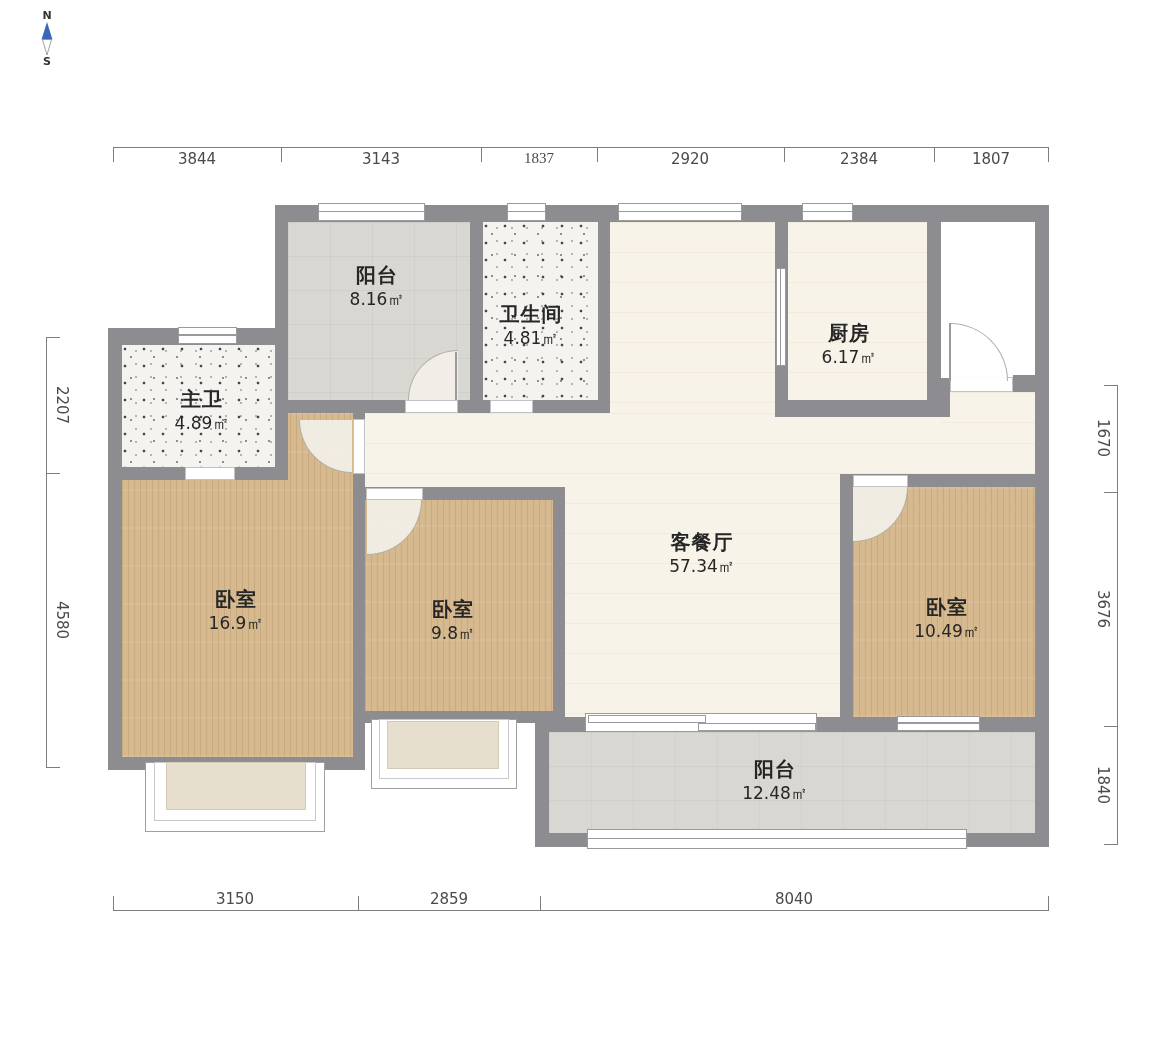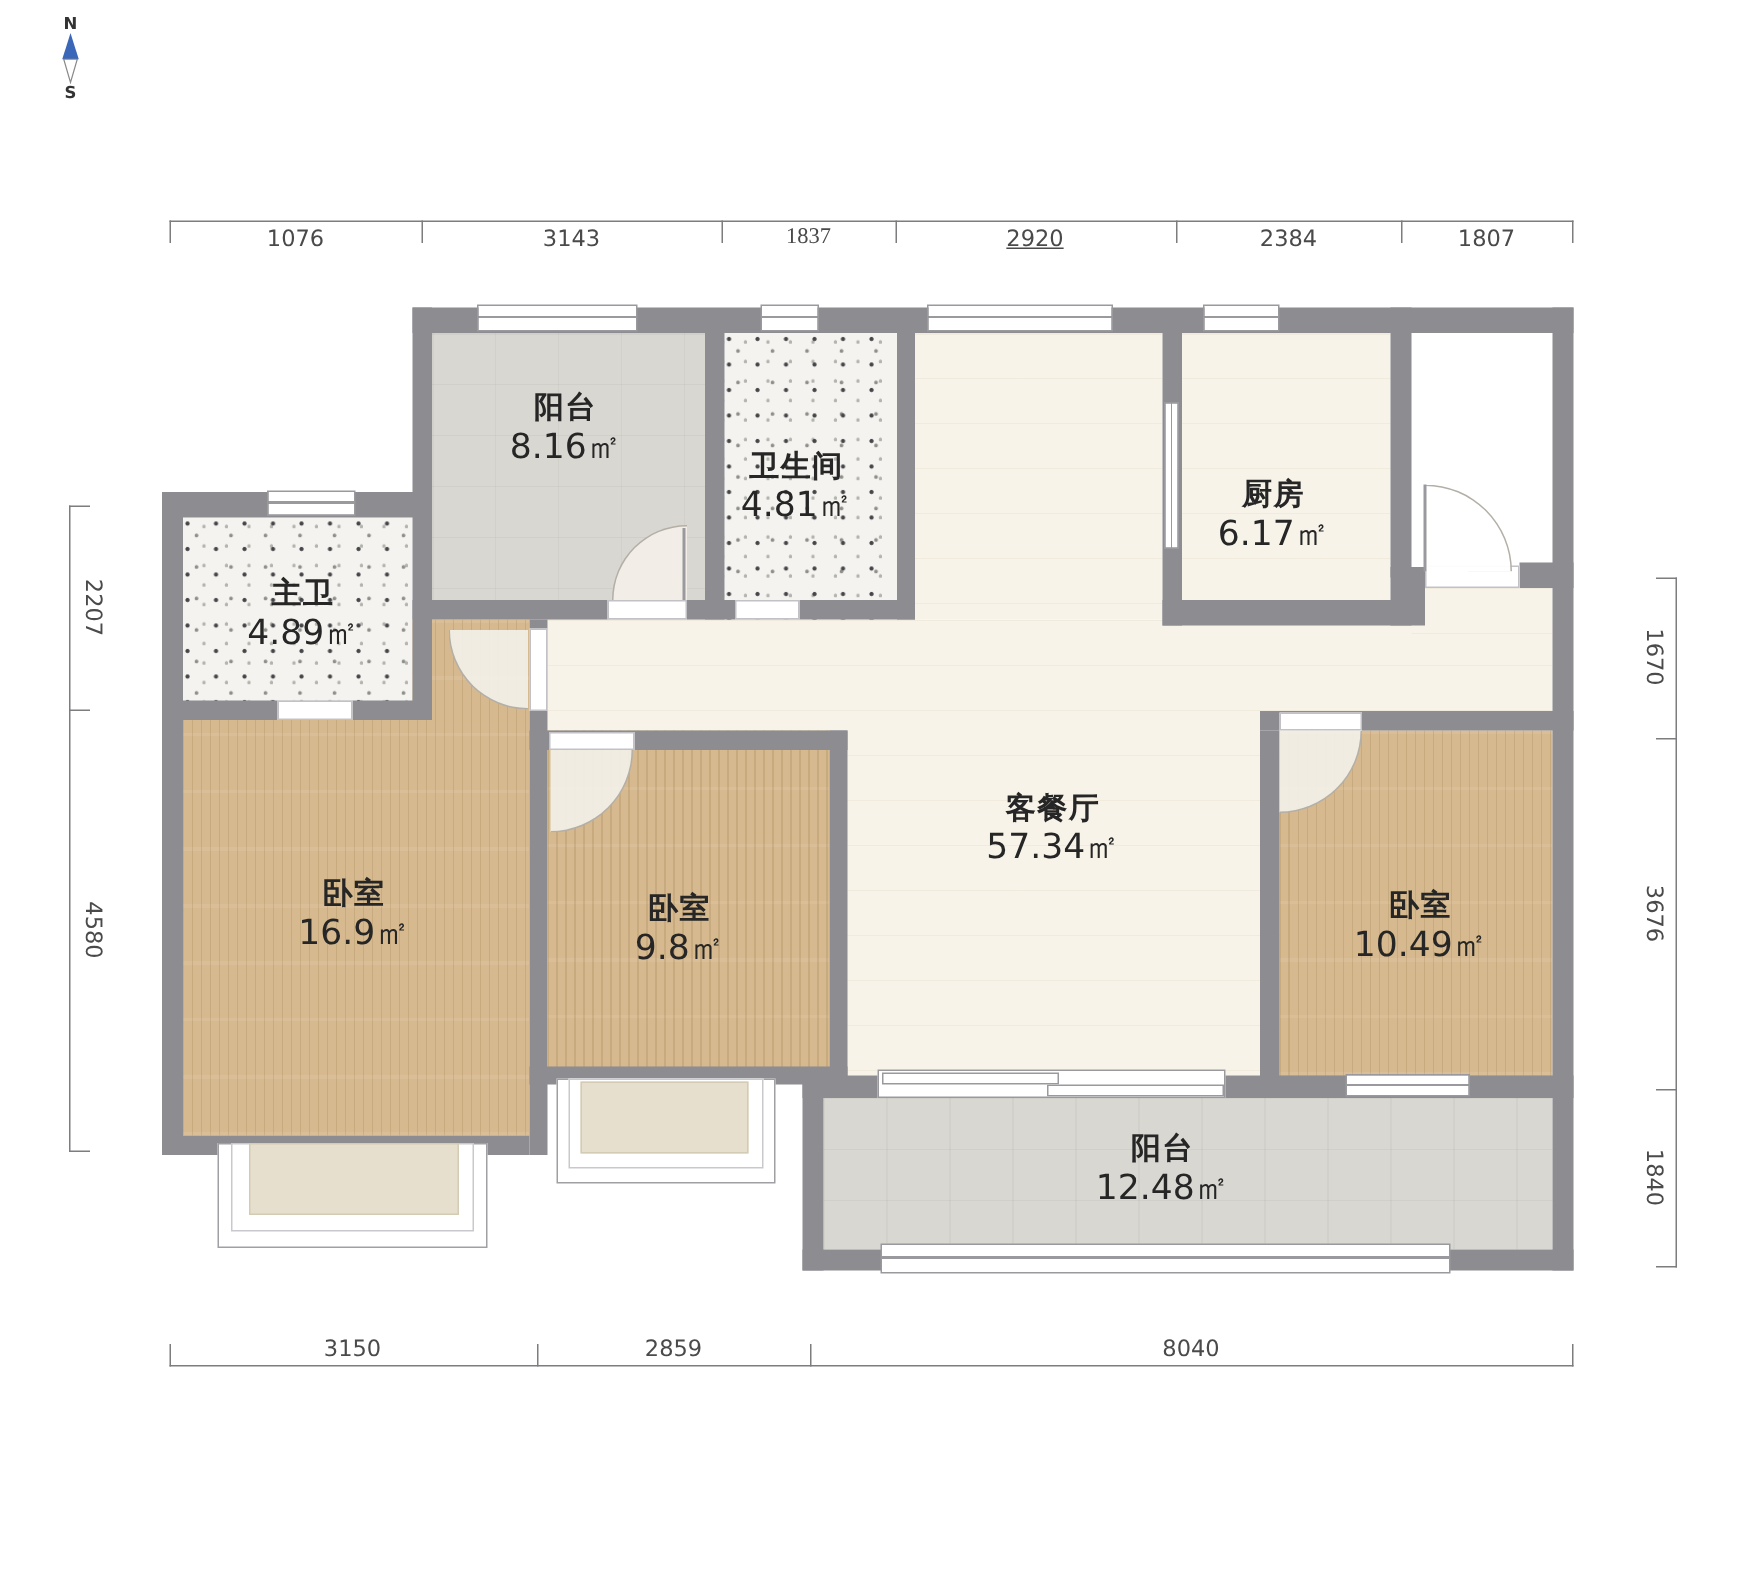--- a/index.html
+++ b/index.html
@@ -31,21 +31,21 @@
   .arc-tr{border-top-right-radius:100% 100%;border-bottom:none;border-left:none;background:rgba(255,255,255,.95);}
   .leaf{position:absolute;background:#9a9a9e;}
   .bay-outer{position:absolute;background:#fff;border:1px solid #a0a0a4;box-sizing:border-box;}
   .bay-inner{position:absolute;background:#fff;border:1px solid #c9c9cd;box-sizing:border-box;}
   .bay-fill{position:absolute;background:#e6dfcd;border:1px solid #d4cbb4;box-sizing:border-box;}
   .slide{position:absolute;background:#fff;border:1px solid #9a9a9e;box-sizing:border-box;}
   .slide .p{position:absolute;background:#fff;border:1px solid #9a9a9e;box-sizing:border-box;}
   .room-label{position:absolute;transform:translate(-50%,-50%);text-align:center;color:#262626;
               line-height:1.3;white-space:nowrap;}
   .room-label .nm{font-size:20px;font-weight:700;letter-spacing:1px;}
-  .room-label .ar{font-size:23px;font-weight:500;}
+  .room-label .ar{font-size:17px;font-weight:500;}
   .dim-line{position:absolute;background:#7d7d80;}
   .tick{position:absolute;background:#7d7d80;}
   .dim-label{position:absolute;font-size:15px;color:#4a4a4a;transform:translate(-50%,0);white-space:nowrap;}
   .dim-label.v{transform:translate(-50%,-50%) rotate(90deg);}
   .compass{position:absolute;left:34px;top:10px;width:26px;text-align:center;color:#333;}
   .compass .dir{font-size:11px;font-weight:700;line-height:12px;}
 </style>
 </head>
 <body>
 
@@ -173,24 +173,24 @@
 
   <div>
     <div class="dim-line" style="left:113px;top:147px;width:936px;height:1px;"></div>
     <div class="tick" style="left:113px;top:147px;width:1px;height:15px;"></div>
     <div class="tick" style="left:281px;top:147px;width:1px;height:15px;"></div>
     <div class="tick" style="left:481px;top:147px;width:1px;height:15px;"></div>
     <div class="tick" style="left:597px;top:147px;width:1px;height:15px;"></div>
     <div class="tick" style="left:784px;top:147px;width:1px;height:15px;"></div>
     <div class="tick" style="left:934px;top:147px;width:1px;height:15px;"></div>
     <div class="tick" style="left:1048px;top:147px;width:1px;height:15px;"></div>
-    <div class="dim-label" style="left:197px;top:150px;">1076</div>
+    <div class="dim-label" style="left:197px;top:150px;">3844</div>
     <div class="dim-label" style="left:381px;top:150px;text-align:right;">3143</div>
     <div class="dim-label" style="left:539px;top:150px;font-family:Liberation Serif, serif;">1837</div>
-    <div class="dim-label" style="left:690px;top:150px;text-decoration:underline;">2920</div>
+    <div class="dim-label" style="left:690px;top:150px;">2920</div>
     <div class="dim-label" style="left:859px;top:150px;">2384</div>
     <div class="dim-label" style="left:991px;top:150px;">1807</div>
   </div>
 
   <div>
     <div class="dim-line" style="left:113px;top:910px;width:936px;height:1px;"></div>
     <div class="tick" style="left:113px;top:896px;width:1px;height:15px;"></div>
     <div class="tick" style="left:358px;top:896px;width:1px;height:15px;"></div>
     <div class="tick" style="left:540px;top:896px;width:1px;height:15px;"></div>
     <div class="tick" style="left:1048px;top:896px;width:1px;height:15px;"></div>

